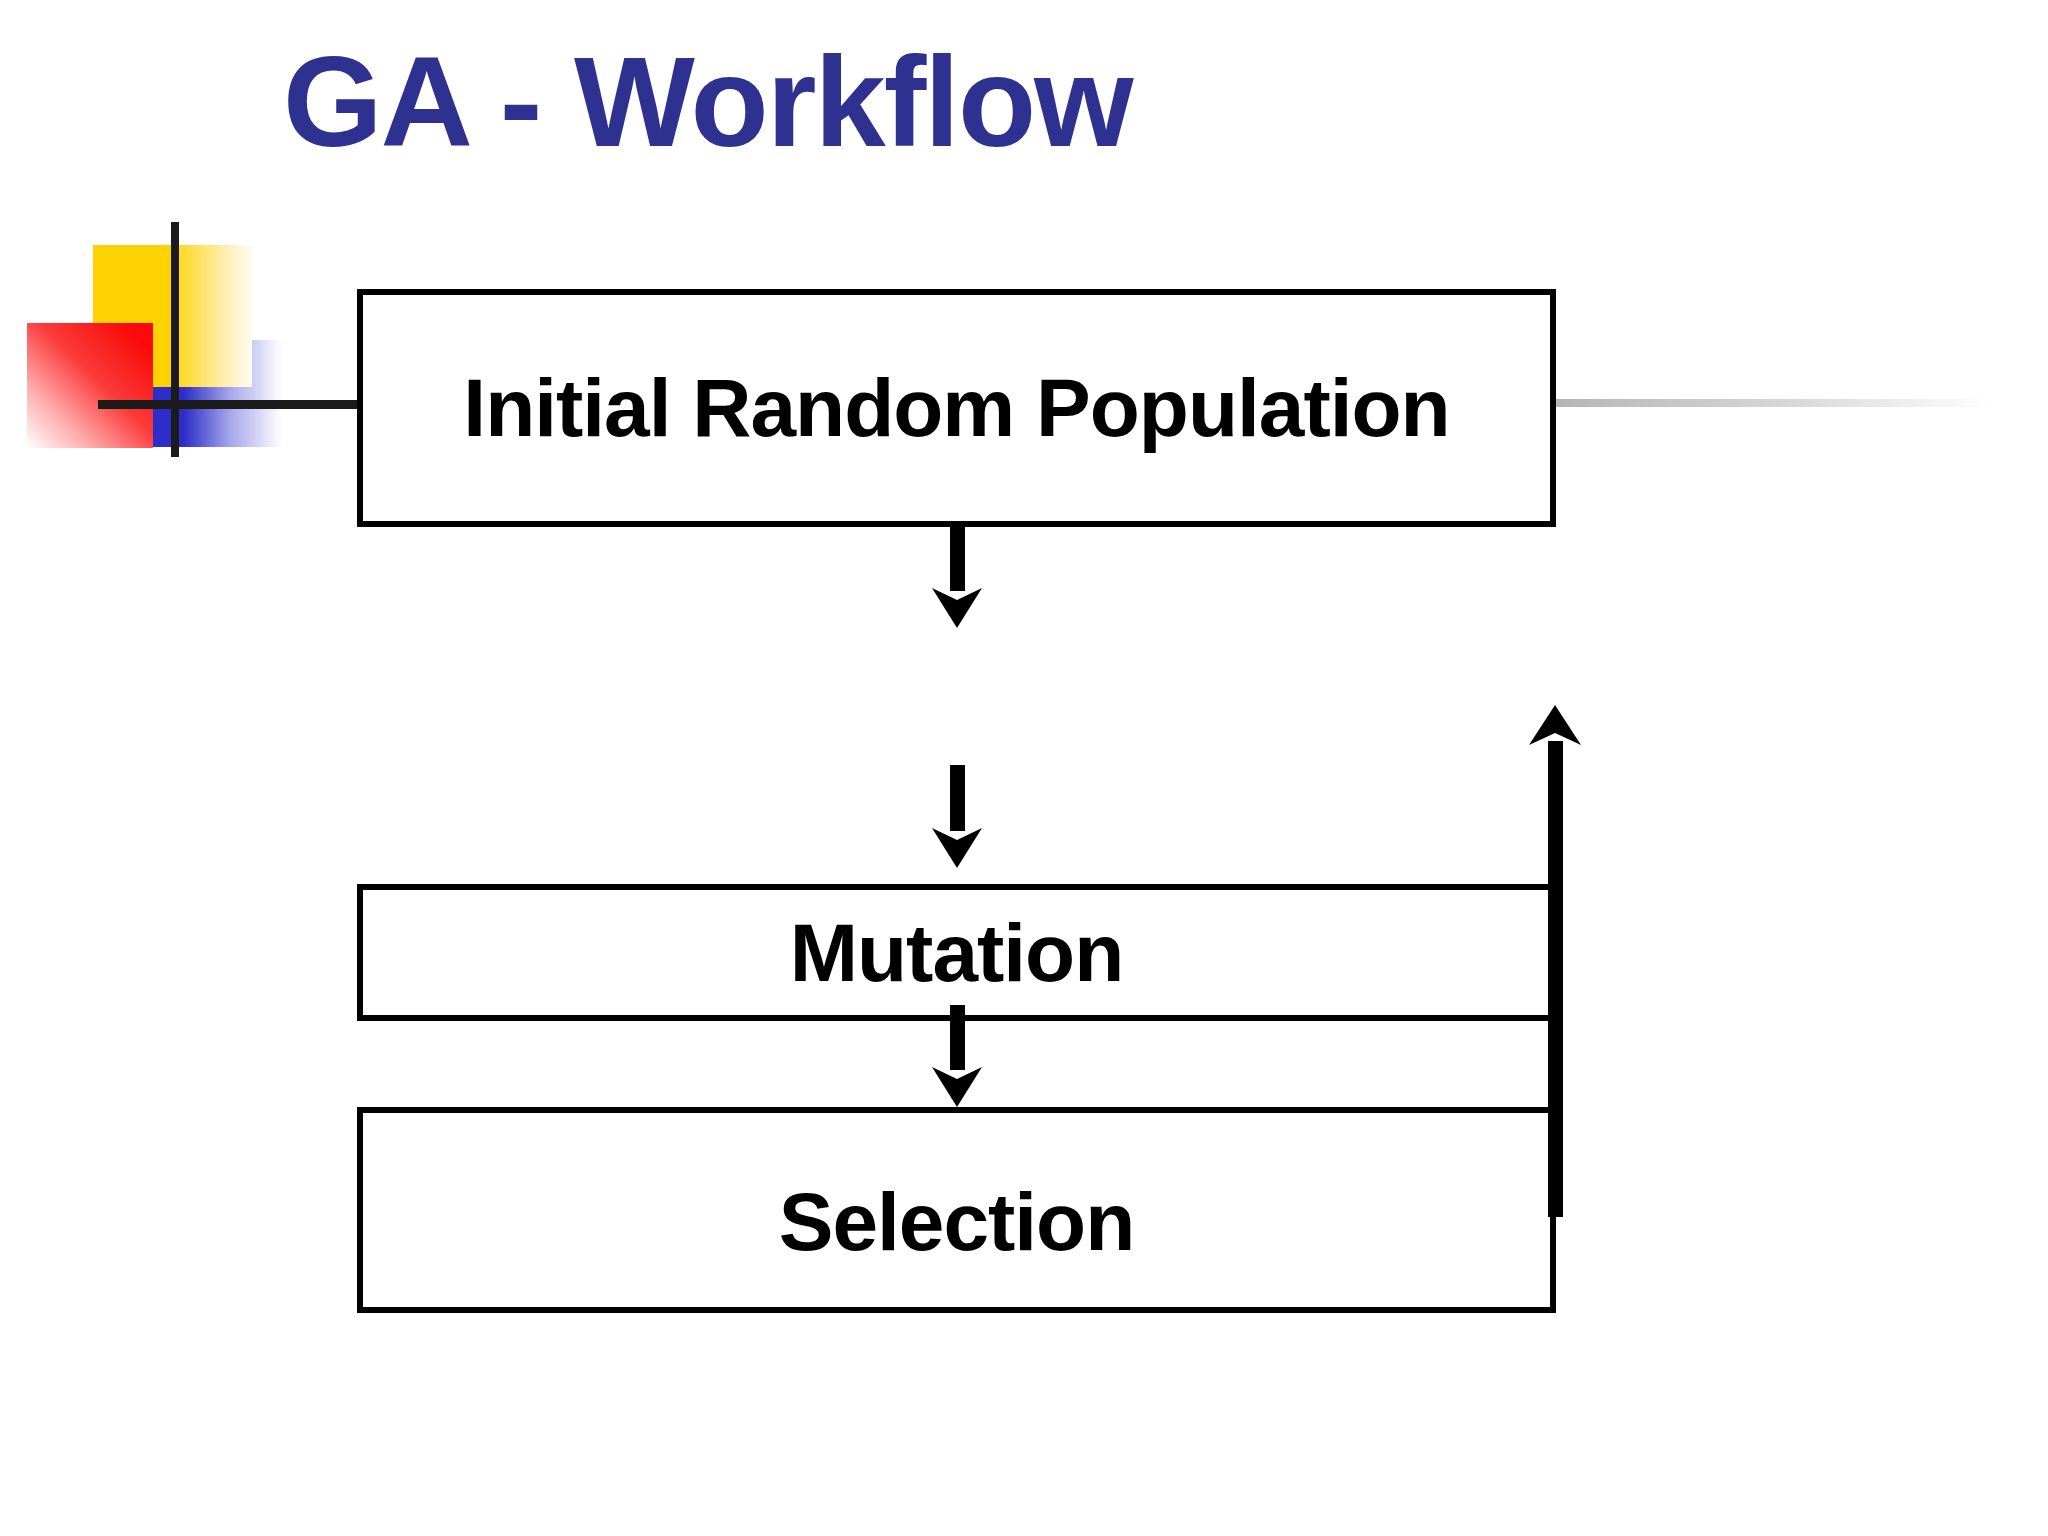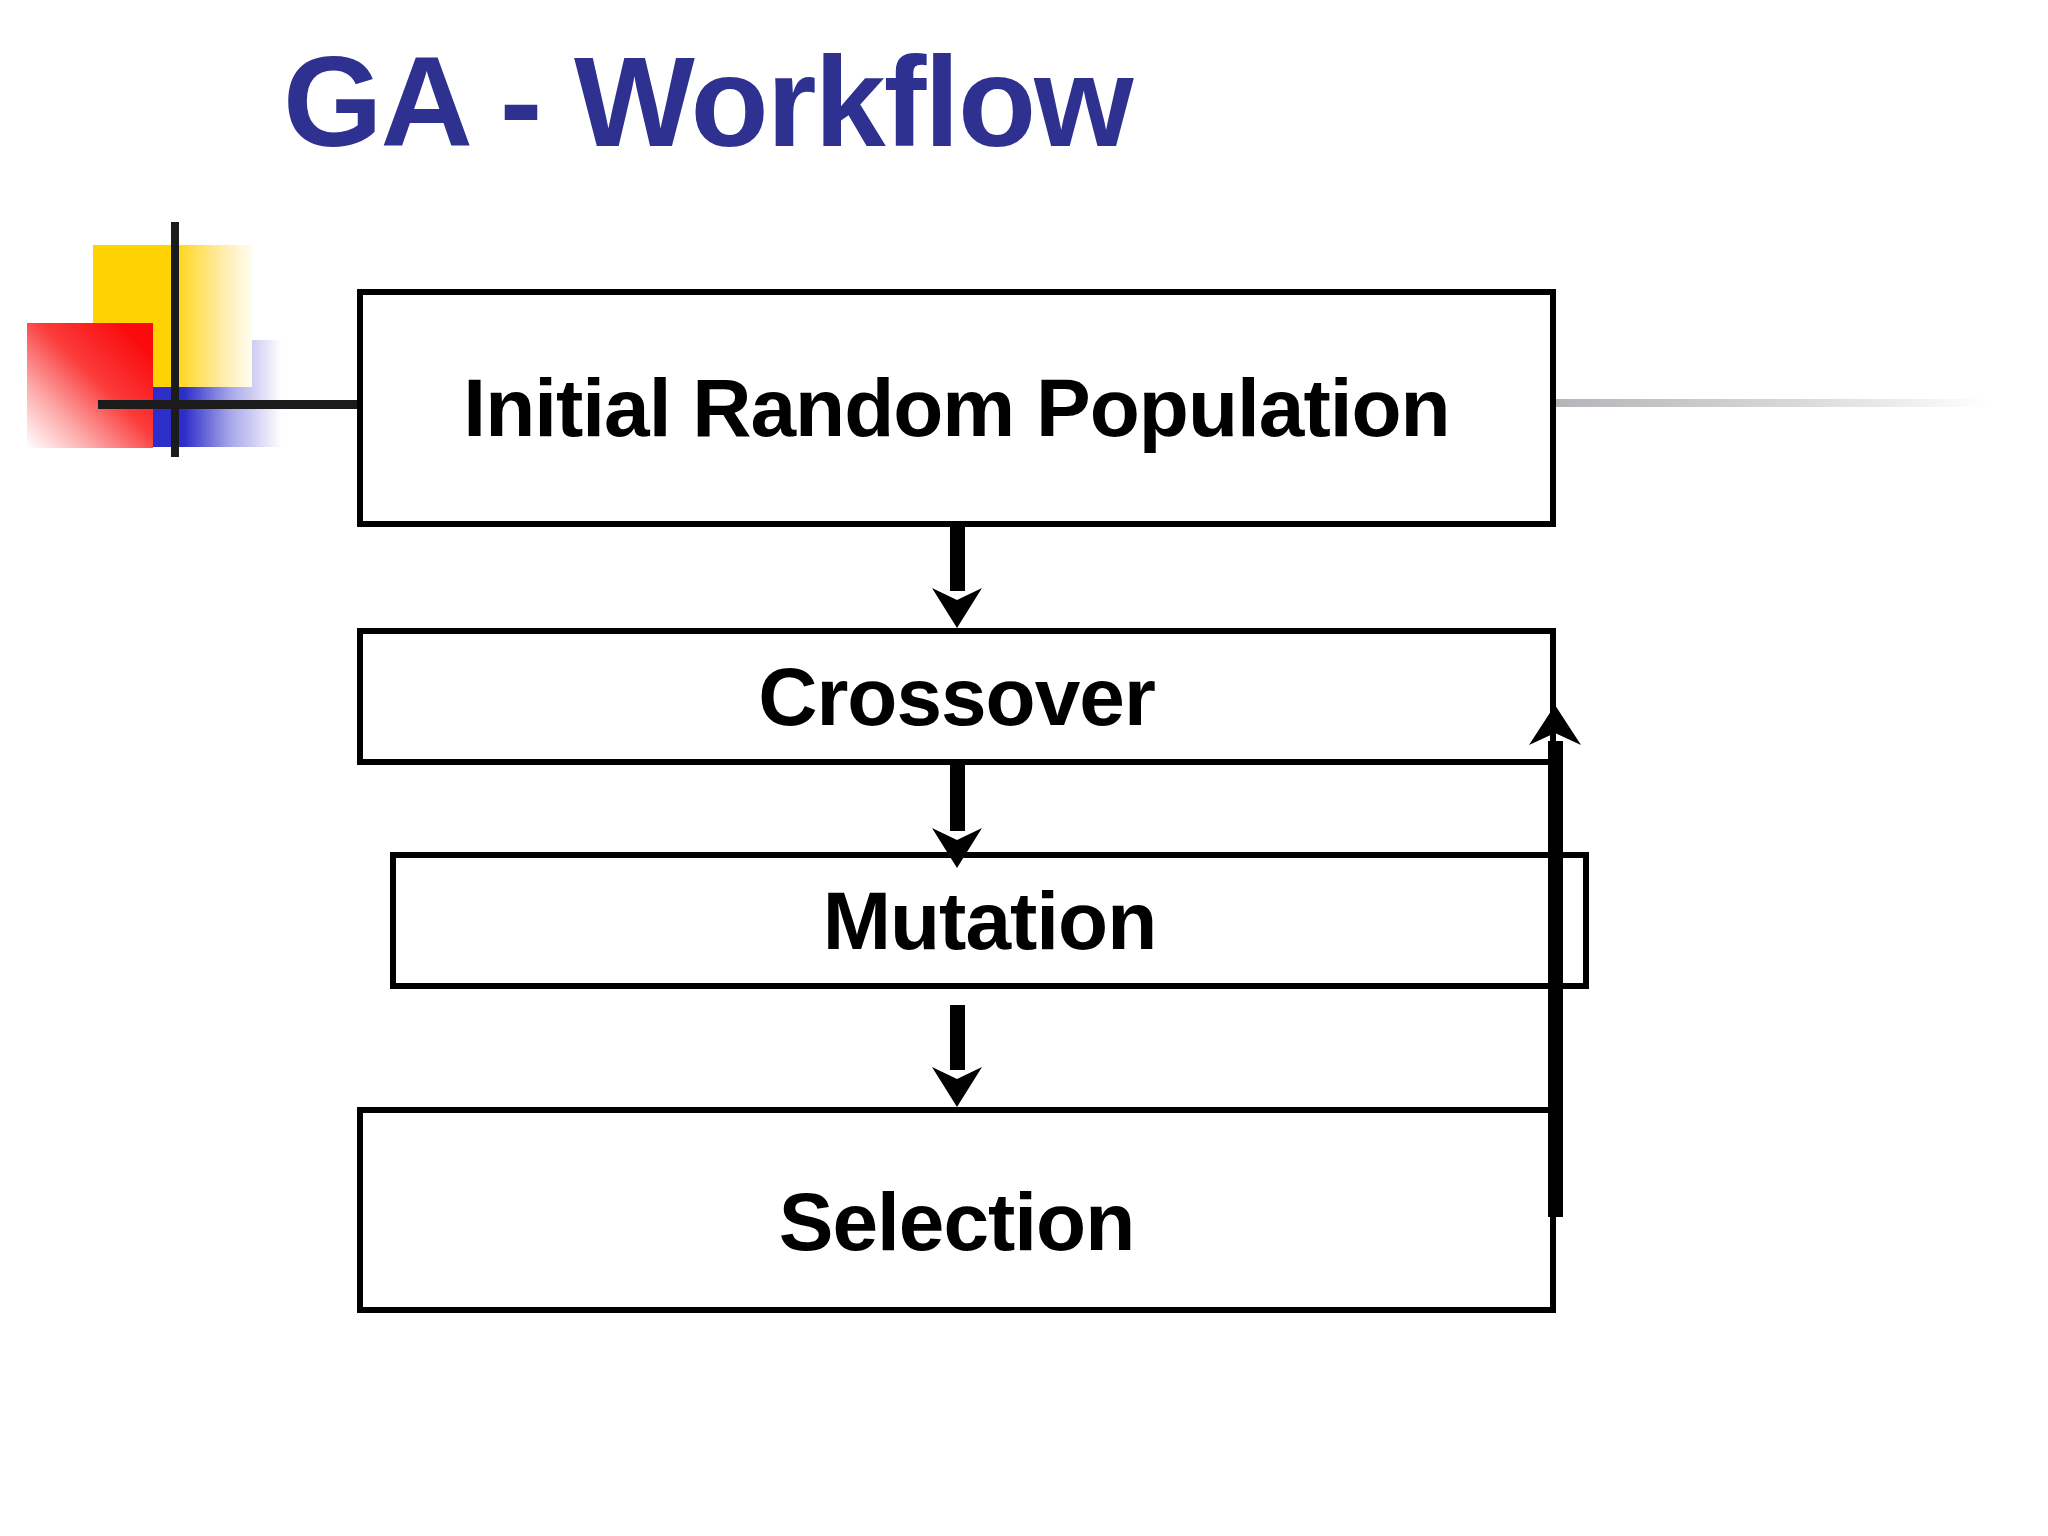--- a/index.html
+++ b/index.html
@@ -83,21 +83,21 @@
     color: var(--box-text, #000000);
     font-weight: bold;
     font-size: 82px;
     letter-spacing: -1px;
     line-height: 1.26;
     text-align: center;
     white-space: nowrap;
   }
   .box-initial   { top: 289px;  height: 238px; }
   .box-crossover { top: 628px;  height: 137px; }
-  .box-mutation  { top: 852px;  height: 137px; margin-left: 33px; }
+  .box-mutation  { top: 884px;  height: 137px; }
   .box-selection { top: 1107px; height: 206px; }
   .box-selection .box-lines { transform: translateY(12px); }
   .box-lines { display: flex; flex-direction: row; align-items: center; }
 
   
   .arrow { position: absolute; z-index: 6; }
   .arrow-shaft { position: absolute; background: #000000; }
   .arrow-head  { position: absolute; background: #000000; }
 
   .down-arrow { left: 932px; width: 50px; }
@@ -148,25 +148,20 @@
     <div class="box-lines">
       <span>Initial Random Population</span>
     </div>
   </div>
 
   <div class="arrow down-arrow down-arrow-1">
     <div class="arrow-shaft"></div>
     <div class="arrow-head"></div>
   </div>
 
-  <div class="flow-box box-crossover">
-    <div class="box-lines">
-      <span>Crossover</span>
-    </div>
-  </div>
 
   <div class="arrow down-arrow down-arrow-2">
     <div class="arrow-shaft"></div>
     <div class="arrow-head"></div>
   </div>
 
   <div class="flow-box box-mutation">
     <div class="box-lines">
       <span>Mutation</span>
     </div>

